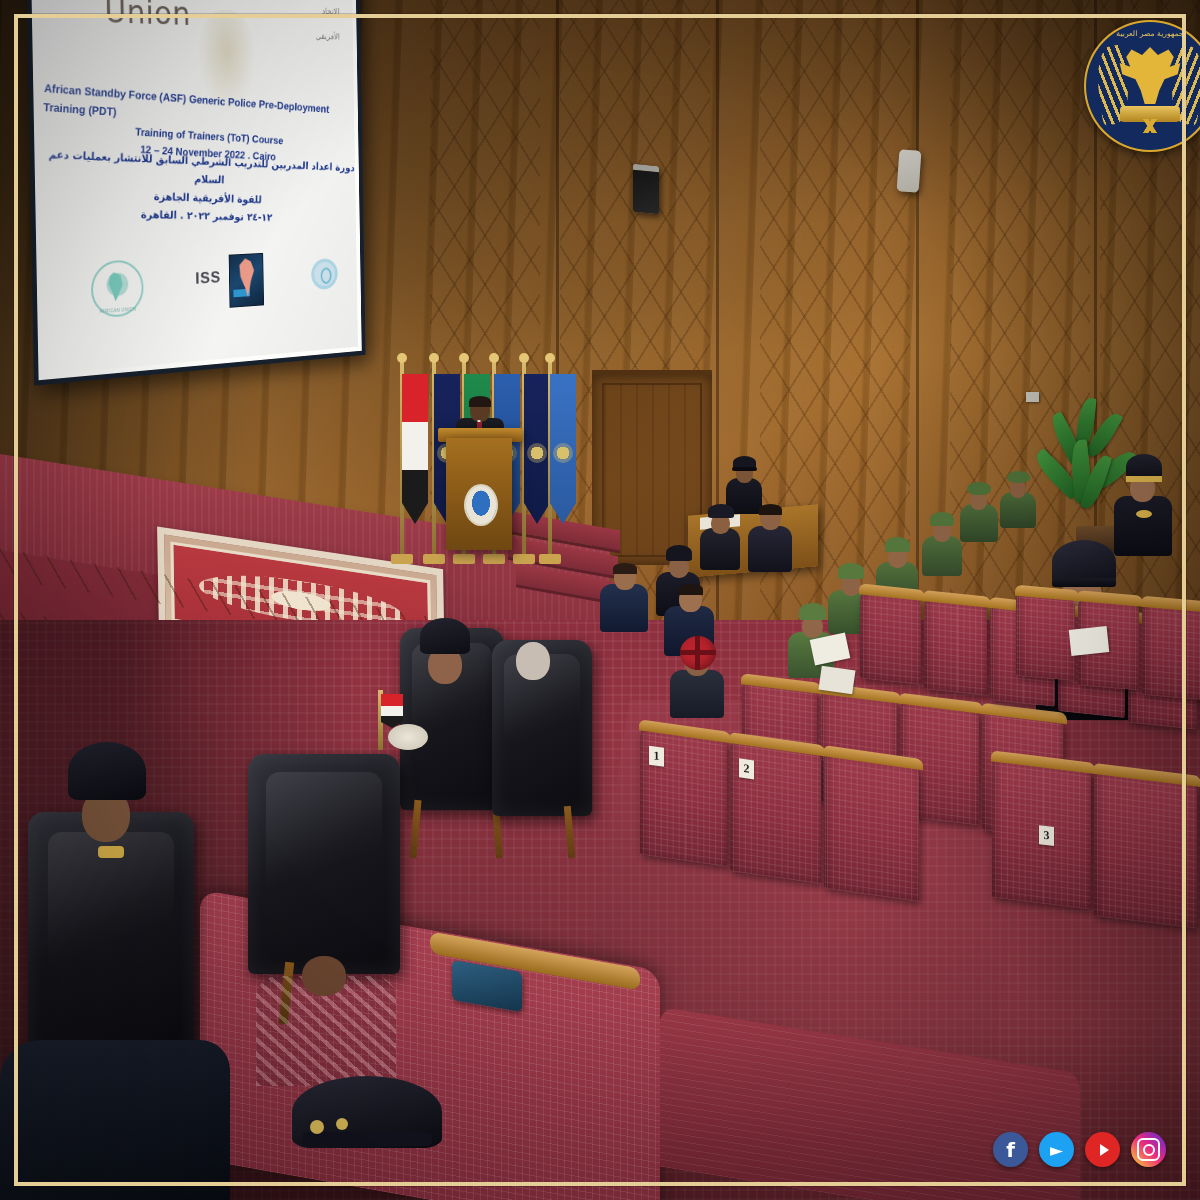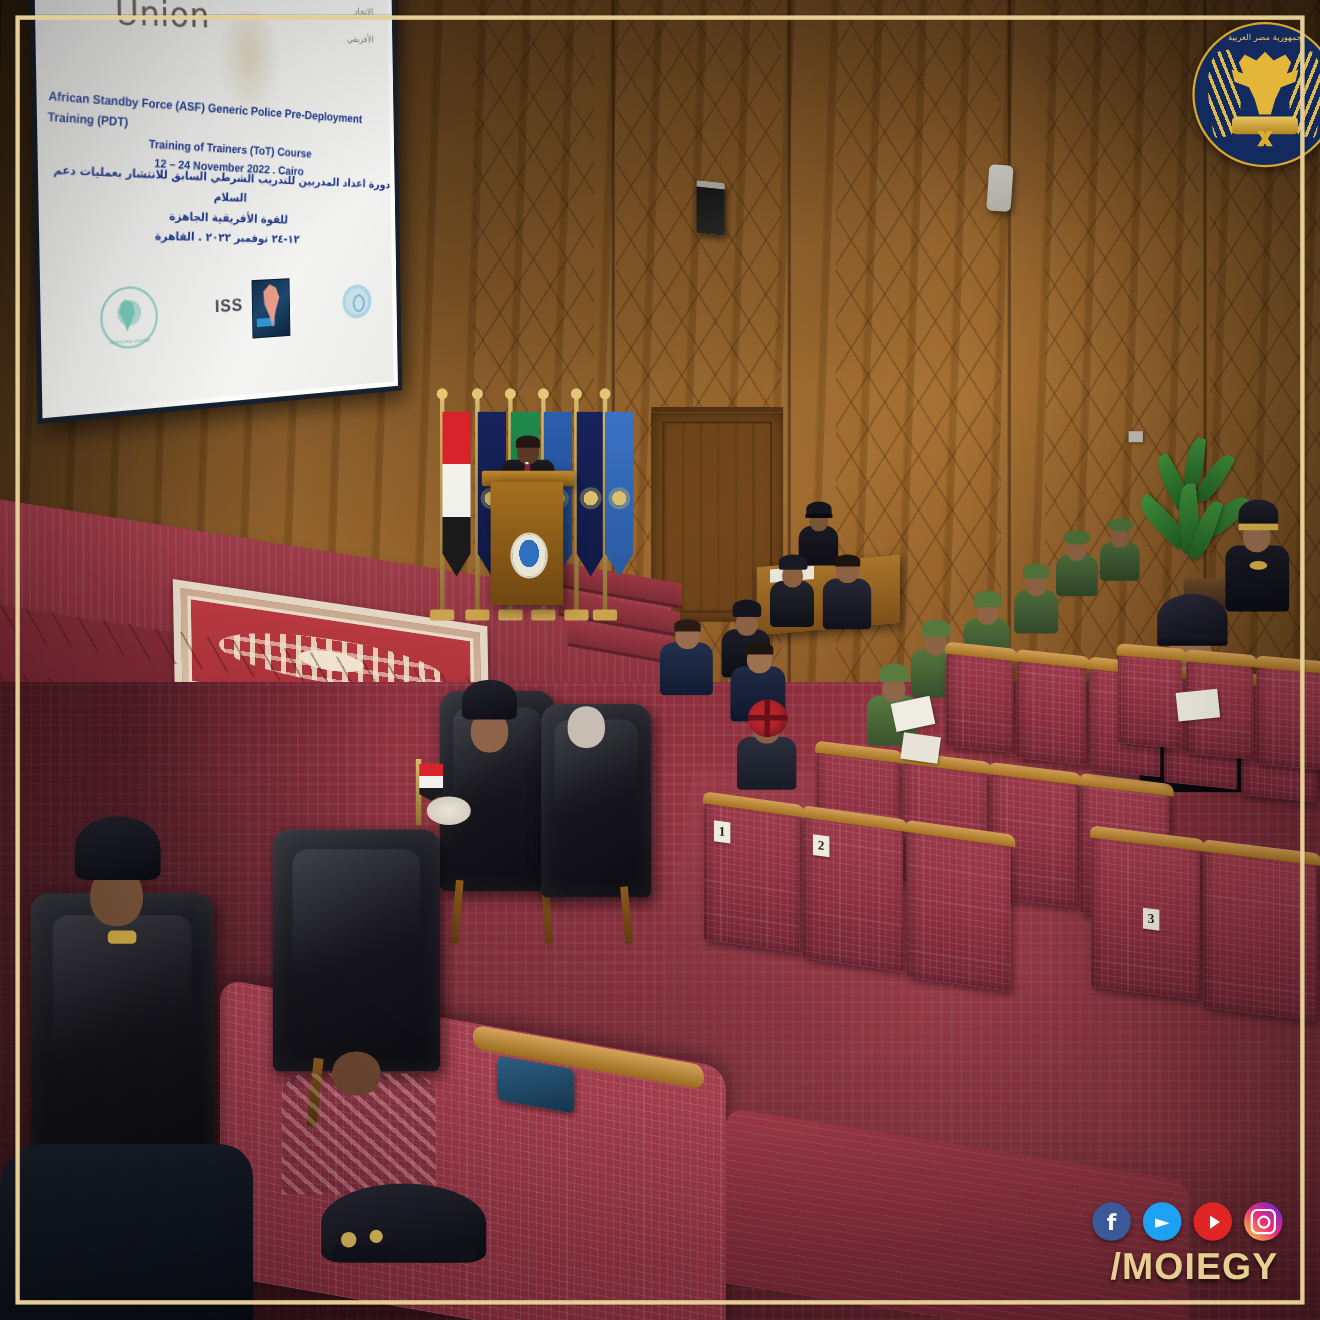--- a/index.html
+++ b/index.html
@@ -759,17 +759,16 @@
     <div class="social-icons">
       <span class="si si-fb">f</span>
       <span class="si si-tw">►</span>
       <span class="si si-yt">
           <i class="tri"></i>
         </span>
       <span class="si si-ig">
           <i class="ring"></i>
         </span>
     </div>
-    <div class="handle">/MOIEGY</div>
   </div>
 
   <div class="gold-frame"></div>
 </div>
 
 </body></html>

